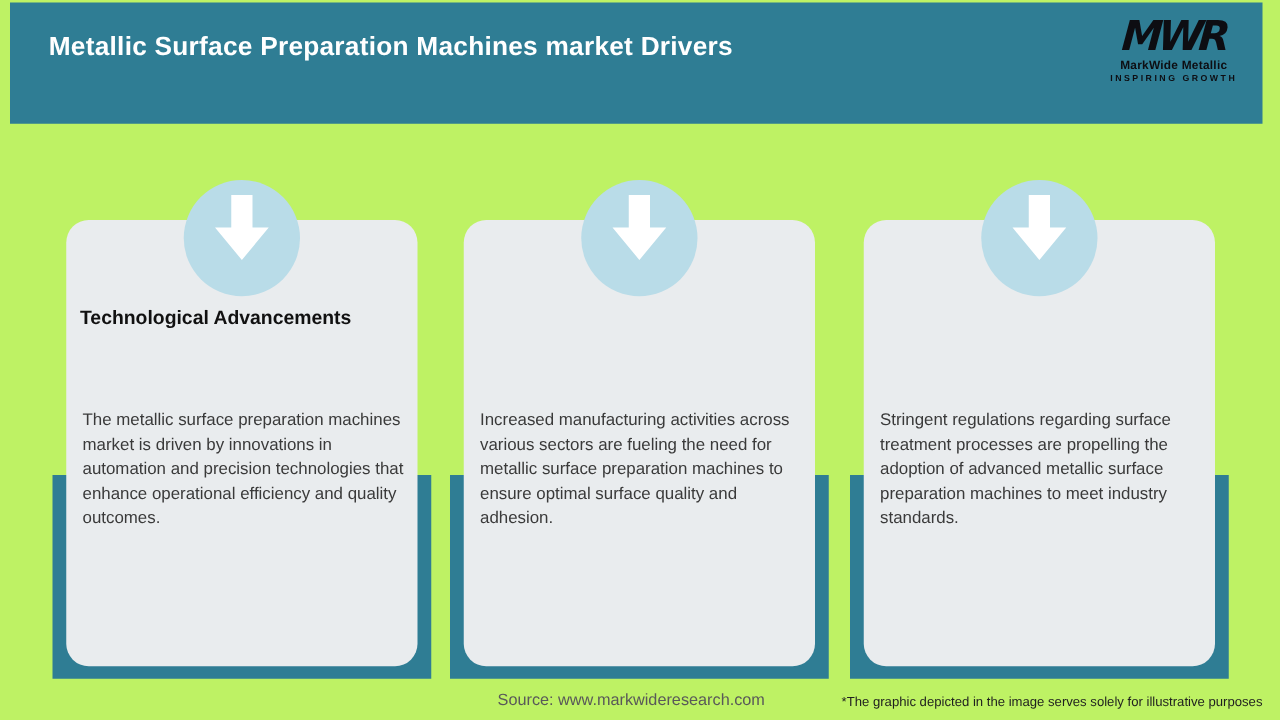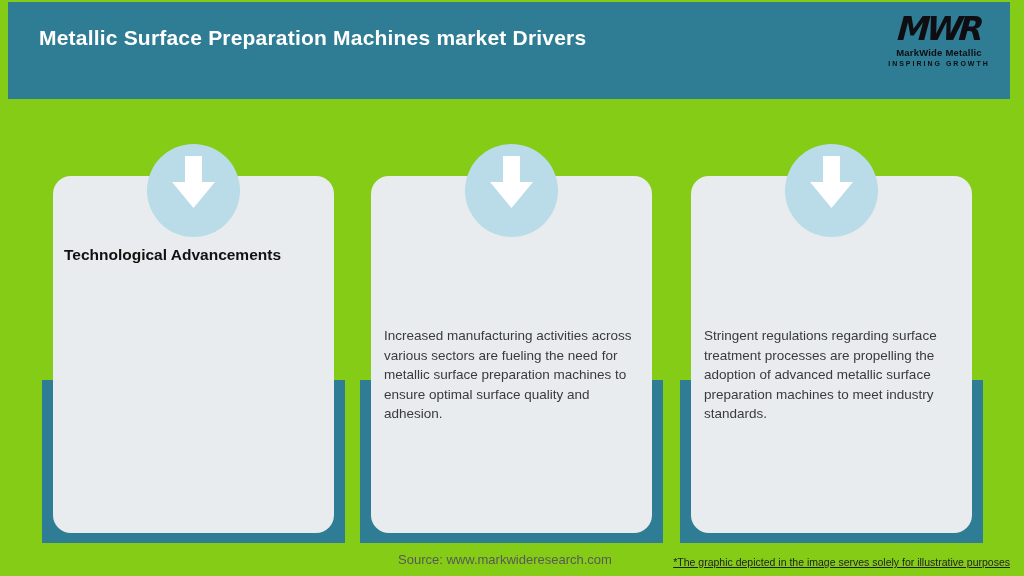--- a/index.html
+++ b/index.html
@@ -1,17 +1,17 @@
 <!DOCTYPE html>
 <html><head>
 <meta charset="utf-8">
 <style>
   html,body { margin:0; padding:0; background:#ffffff; }
   .stage {
-    position:relative; width:1024px; height:576px; background:#84cc16;
+    position:relative; width:1024px; height:576px; background:#bef264;
     font-family:"Liberation Sans", sans-serif; overflow:hidden;
   }
   
   .header {
     position:absolute; left:8px; top:2px; width:1002px; height:97px;
     background:#2F7D94;
   }
   .header-title {
     position:absolute; left:31px; top:24px; margin:0;
     font-size:21px; font-weight:bold; color:#ffffff; letter-spacing:0.2px;
@@ -53,21 +53,21 @@
     font-size:13.5px; line-height:19.5px; color:#3a3a3a;
   }
 
   
   .source {
     position:absolute; left:0; top:552px; width:1010px; margin:0;
     text-align:center; font-size:13px; font-weight:normal; color:#595959;
   }
   .disclaimer {
     position:absolute; right:14px; top:556px; margin:0;
-    font-size:10.5px; color:#1f1f1f;text-decoration:underline;
+    font-size:10.5px; color:#1f1f1f;
   }
 </style>
 </head>
 <body>
 
 <div class="stage">
 
   <div class="header">
     <h1 class="header-title">Metallic Surface Preparation Machines market Drivers</h1>
     <div class="logo">
@@ -79,20 +79,21 @@
 
   <div class="col col-1">
     <div class="backing"></div>
     <div class="card"></div>
     <div class="circle">
       <svg viewBox="0 0 93 93">
           <polygon points="38,12 55,12 55,38 68,38 46.5,64 25,38 38,38" fill="#ffffff"></polygon>
         </svg>
     </div>
     <h2 class="card-title">Technological Advancements</h2>
+    <p class="card-desc">The metallic surface preparation machines market is driven by innovations in automation and precision technologies that enhance operational efficiency and quality outcomes.</p>
   </div>
 
   <div class="col col-2">
     <div class="backing"></div>
     <div class="card"></div>
     <div class="circle">
       <svg viewBox="0 0 93 93">
           <polygon points="38,12 55,12 55,38 68,38 46.5,64 25,38 38,38" fill="#ffffff"></polygon>
         </svg>
     </div>

